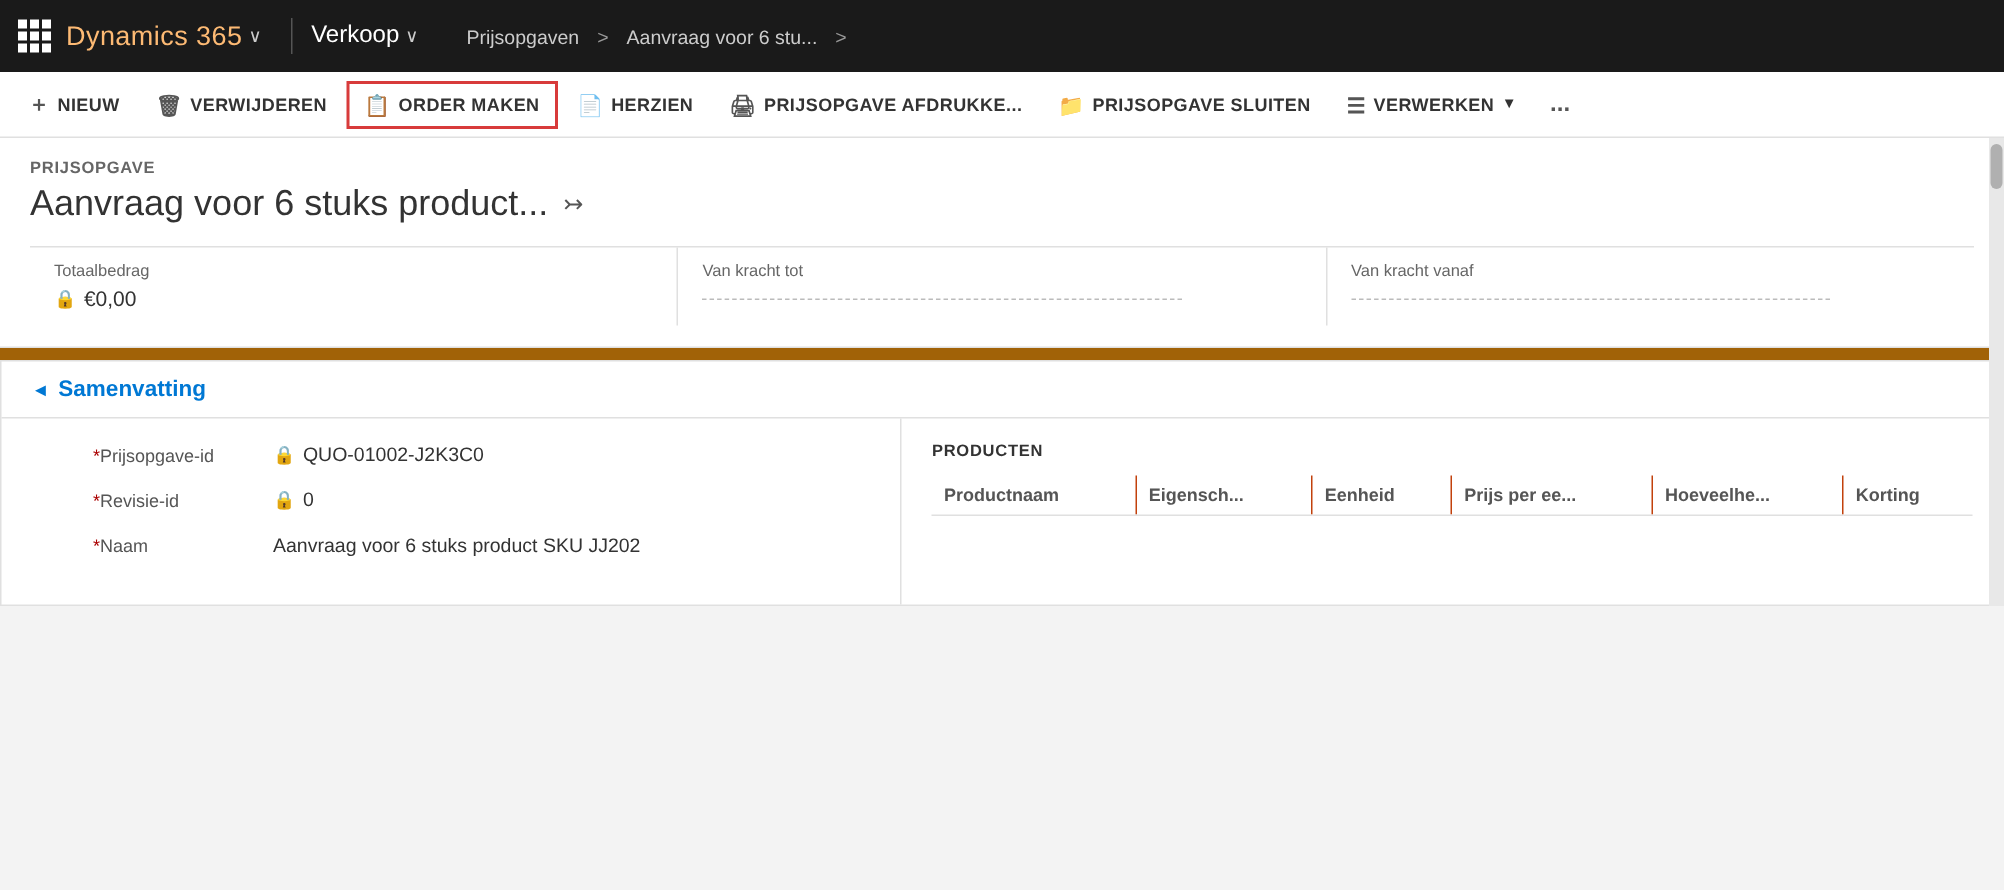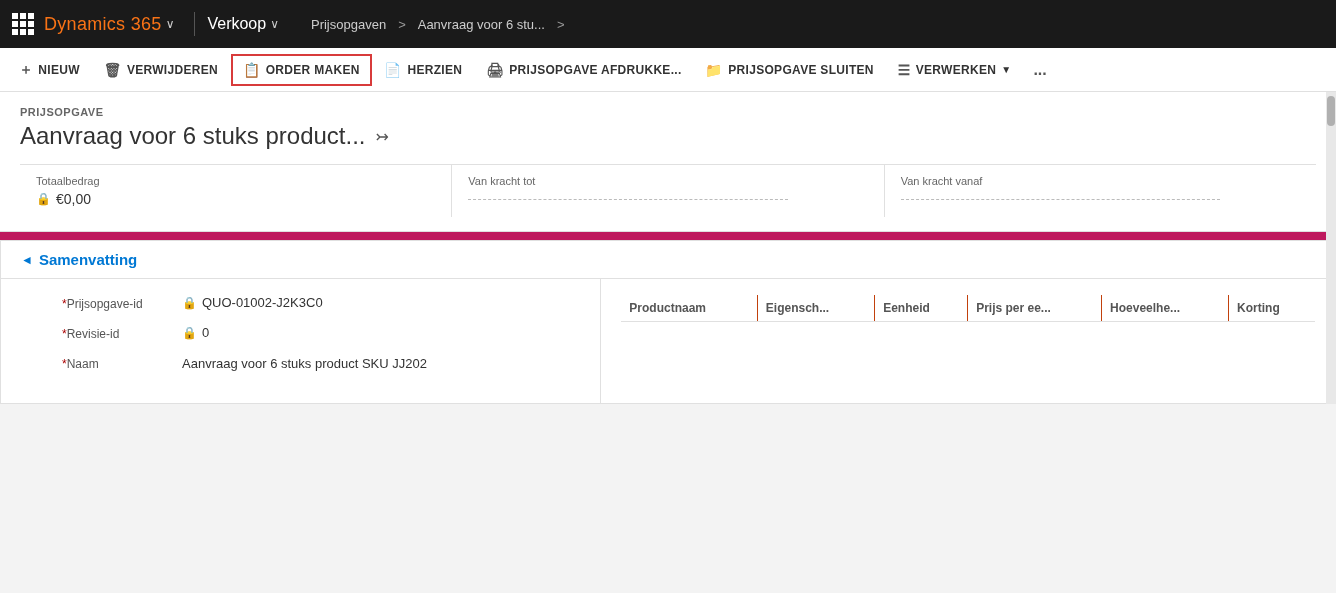--- a/index.html
+++ b/index.html
@@ -25,21 +25,21 @@
     }
     .nav-waffle span {
       background: #fff;
       width: 6px;
       height: 6px;
       display: block;
     }
     .nav-app-name {
       font-size: 18px;
       font-weight: 300;
-      color: #f97316;
+      color: #fdba74;
       letter-spacing: 0.3px;
       margin-right: 4px;
     }
     .nav-chevron {
       color: #ccc;
       font-size: 12px;
       margin-right: 16px;
       cursor: pointer;
     }
     .nav-divider-v {
@@ -111,21 +111,21 @@
       font-size: 16px;
       font-weight: bold;
       color: #555;
       padding: 6px 8px;
       cursor: pointer;
       border: 1px solid transparent;
     }
 
     
     .main-content {
-      background: #be185d;
+      background: #a16207;
       padding: 0;
     }
 
     
     .record-header {
       background: #fff;
       padding: 14px 20px 14px 20px;
       border-bottom: 1px solid #e0e0e0;
     }
     .record-type-label {
@@ -448,20 +448,21 @@
           <div class="form-field-label">
             <span class="req">*</span>Naam
           </div>
           <div class="form-field-value">
             <span style="line-height:1.4;">Aanvraag voor 6 stuks product SKU JJ202</span>
           </div>
         </div>
       </div>
 
       <div class="section-right">
+        <div class="products-label">PRODUCTEN</div>
         <table class="products-table">
           <thead>
             <tr>
               <th>Productnaam</th>
               <th class="sep">Eigensch...</th>
               <th class="sep">Eenheid</th>
               <th class="sep">Prijs per ee...</th>
               <th class="sep">Hoeveelhe...</th>
               <th class="sep">Korting</th>
             </tr>

